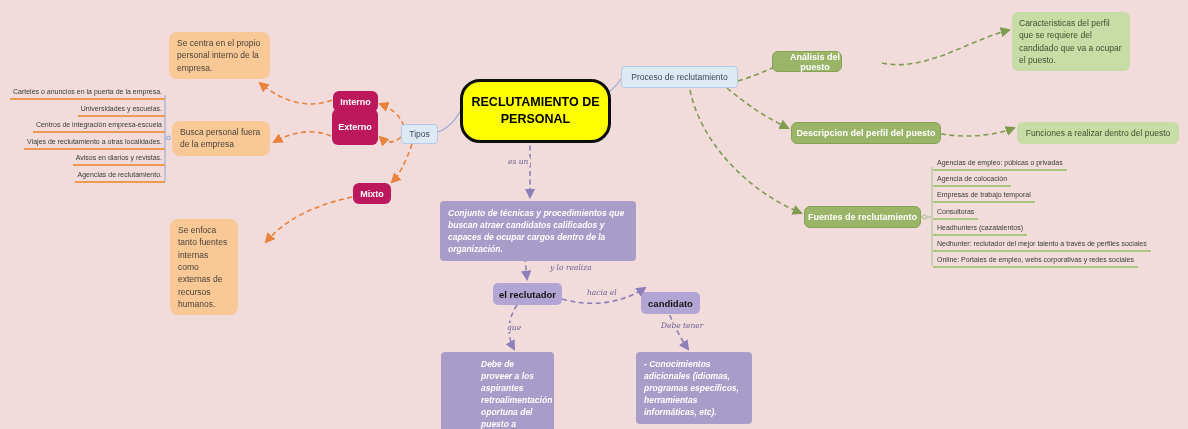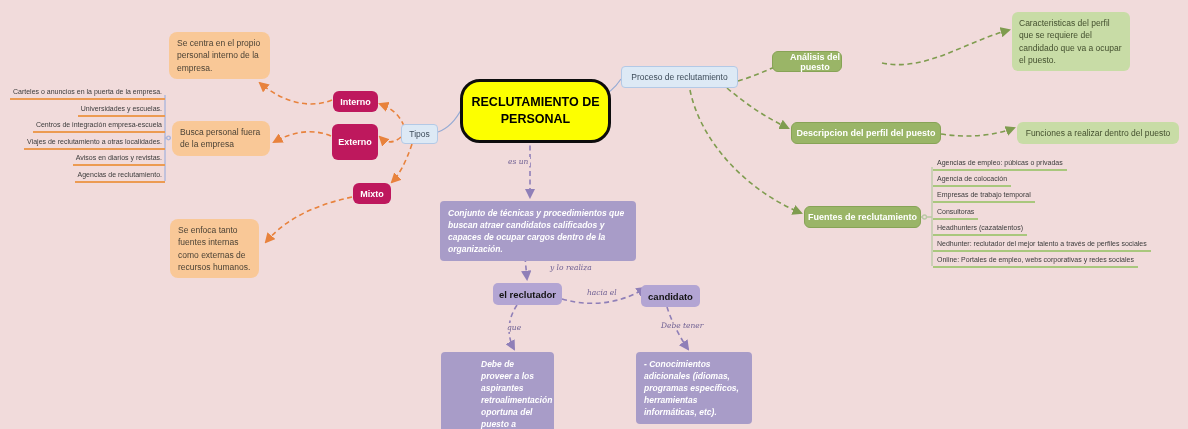--- a/index.html
+++ b/index.html
@@ -76,39 +76,39 @@
       <circle cx="924.5" cy="217" r="2" fill="#f1dbdb"></circle>
     </g>
   </svg>
 
   <div class="central">RECLUTAMIENTO DE PERSONAL</div>
 
   <div class="node blue-node" style="left:621px;top:66px;width:117px;height:22px;">Proceso de reclutamiento</div>
   <div class="node blue-node" style="left:401px;top:124px;width:37px;height:20px;">Tipos</div>
 
   <div class="node orange-node" style="left:333px;top:91px;width:45px;height:21px;">Interno</div>
-  <div class="node orange-node" style="left:332px;top:124px;width:46px;height:36px;">Externo</div>
+  <div class="node orange-node" style="left:332px;top:109px;width:46px;height:36px;">Externo</div>
   <div class="node orange-node" style="left:353px;top:183px;width:38px;height:21px;">Mixto</div>
 
   <div class="orange-note" style="left:169px;top:32px;width:101px;">Se centra en el propio personal interno de la empresa.</div>
   <div class="orange-note" style="left:172px;top:121px;width:98px;">Busca personal fuera de la empresa</div>
-  <div class="orange-note" style="left:170px;top:219px;width:89px;">Se enfoca tanto fuentes internas como externas de recursos humanos.</div>
+  <div class="orange-note" style="left:170px;top:219px;width:68px;">Se enfoca tanto fuentes internas como externas de recursos humanos.</div>
 
   <div class="list-left">
     <div class="li">Carteles o anuncios en la puerta de la empresa.</div>
     <div class="li">Universidades y escuelas.</div>
     <div class="li">Centros de integración empresa-escuela</div>
     <div class="li">Viajes de reclutamiento a otras localidades.</div>
     <div class="li">Avisos en diarios y revistas.</div>
     <div class="li">Agencias de reclutamiento.</div>
   </div>
 
   <div class="purple-note" style="left:440px;top:201px;width:196px;">Conjunto de técnicas y procedimientos que buscan atraer candidatos calificados y capaces de ocupar cargos dentro de la organización.</div>
   <div class="node purple-node" style="left:493px;top:283px;width:69px;height:22px;">el reclutador</div>
-  <div class="node purple-node" style="left:641px;top:285px;width:59px;height:22px;">candidato</div>
+  <div class="node purple-node" style="left:641px;top:292px;width:59px;height:22px;">candidato</div>
   <div class="purple-note" style="left:441px;top:352px;width:113px;padding-left:40px;">Debe de proveer a los aspirantes retroalimentación oportuna del puesto a ocupar.</div>
   <div class="purple-note" style="left:636px;top:352px;width:116px;">- Conocimientos adicionales (idiomas, programas específicos, herramientas informáticas, etc).</div>
 
   <div class="node green-node" style="left:772px;top:51px;width:70px;height:21px;padding-left:16px;">Análisis del puesto</div>
   <div class="node green-node" style="left:791px;top:122px;width:150px;height:22px;">Descripcion del perfil del puesto</div>
   <div class="node green-node" style="left:804px;top:206px;width:117px;height:22px;">Fuentes de reclutamiento</div>
 
   <div class="green-note" style="left:1012px;top:12px;width:118px;">Caracteristicas del perfil que se requiere del candidado que va a ocupar el puesto.</div>
   <div class="green-note" style="left:1017px;top:122px;width:162px;text-align:center;">Funciones a realizar dentro del puesto</div>
 

